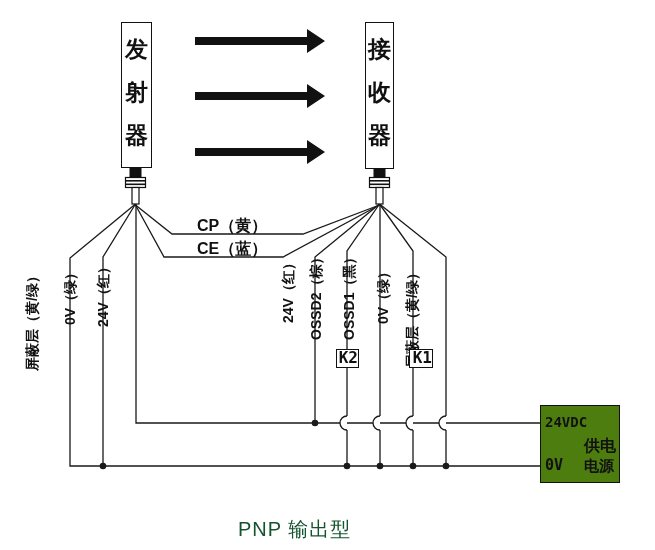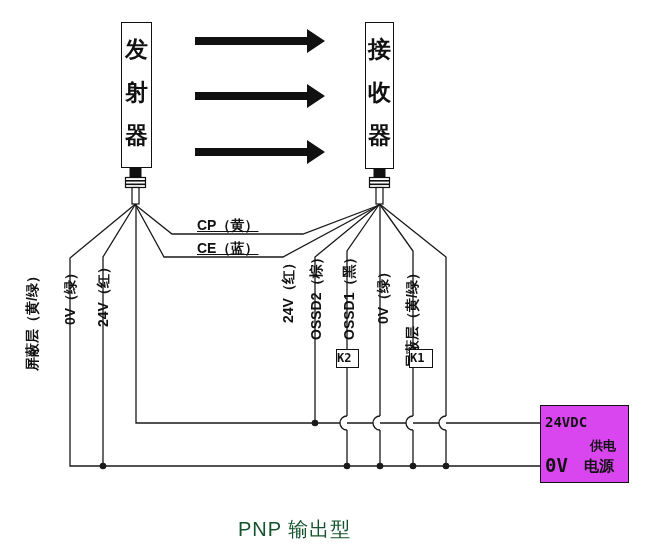--- a/index.html
+++ b/index.html
@@ -12,36 +12,36 @@
     position:absolute;box-sizing:border-box;background:#fff;border:1.5px solid #111;
     text-align:center;font-weight:bold;font-size:23px;line-height:43px;
     padding-top:5px;word-break:break-all;overflow:hidden;
   }
   #tx-box{left:121px;top:22px;width:31px;height:146px;}
   #rx-box{left:365px;top:22px;width:29px;height:147px;}
   .vlabel{
     position:absolute;white-space:nowrap;font-weight:bold;font-size:14px;line-height:18px;
     transform-origin:0 100%;transform:rotate(-90deg);
   }
-  .hlabel{position:absolute;white-space:nowrap;font-weight:bold;font-size:14px;line-height:15px;text-decoration:underline;}
+  .hlabel{position:absolute;white-space:nowrap;font-weight:bold;font-size:16px;line-height:15px;}
   .kbox{
     position:absolute;box-sizing:border-box;width:23px;height:19px;background:#fff;
-    border:1.3px solid #111;text-align:left;font-weight:bold;font-size:12px;line-height:16px;
+    border:1.3px solid #111;text-align:right;font-weight:bold;font-size:16px;line-height:16px;
     font-family:"DejaVu Sans Mono","Liberation Mono",monospace;
   }
   #k2-box{left:336px;top:349px;}
   #k1-box{left:369px;top:349px;width:24px;margin-left:40px;}
   #psu-box{
-    position:absolute;left:540px;top:405px;width:89px;height:78px;box-sizing:border-box;
-    background:#d946ef;border:1.5px solid #111;
+    position:absolute;left:540px;top:405px;width:80px;height:78px;box-sizing:border-box;
+    background:#4d7c0f;border:1.5px solid #111;
   }
   .psu-label{position:absolute;white-space:nowrap;font-weight:bold;}
   #psu-24vdc{left:4px;top:8px;font-size:14px;line-height:16px;font-family:"DejaVu Sans Mono","Liberation Mono",monospace;}
-  #psu-0v{left:4px;top:51px;font-size:19px;line-height:16px;font-family:"DejaVu Sans Mono","Liberation Mono",monospace;}
-  #psu-name1{left:49px;top:31px;font-size:13px;line-height:17px;}
+  #psu-0v{left:4px;top:51px;font-size:15px;line-height:16px;font-family:"DejaVu Sans Mono","Liberation Mono",monospace;}
+  #psu-name1{left:43px;top:31px;font-size:16px;line-height:17px;}
   #psu-name2{left:43px;top:51px;font-size:15px;line-height:17px;text-align:center;}
   #caption{position:absolute;left:238px;top:517px;font-size:20px;line-height:24px;color:#14532d;letter-spacing:1px;white-space:nowrap;}
 </style>
 </head>
 <body>
 
 <div id="canvas">
 
   <svg id="diagram-svg" width="655" height="550" viewBox="0 0 655 550">
 

